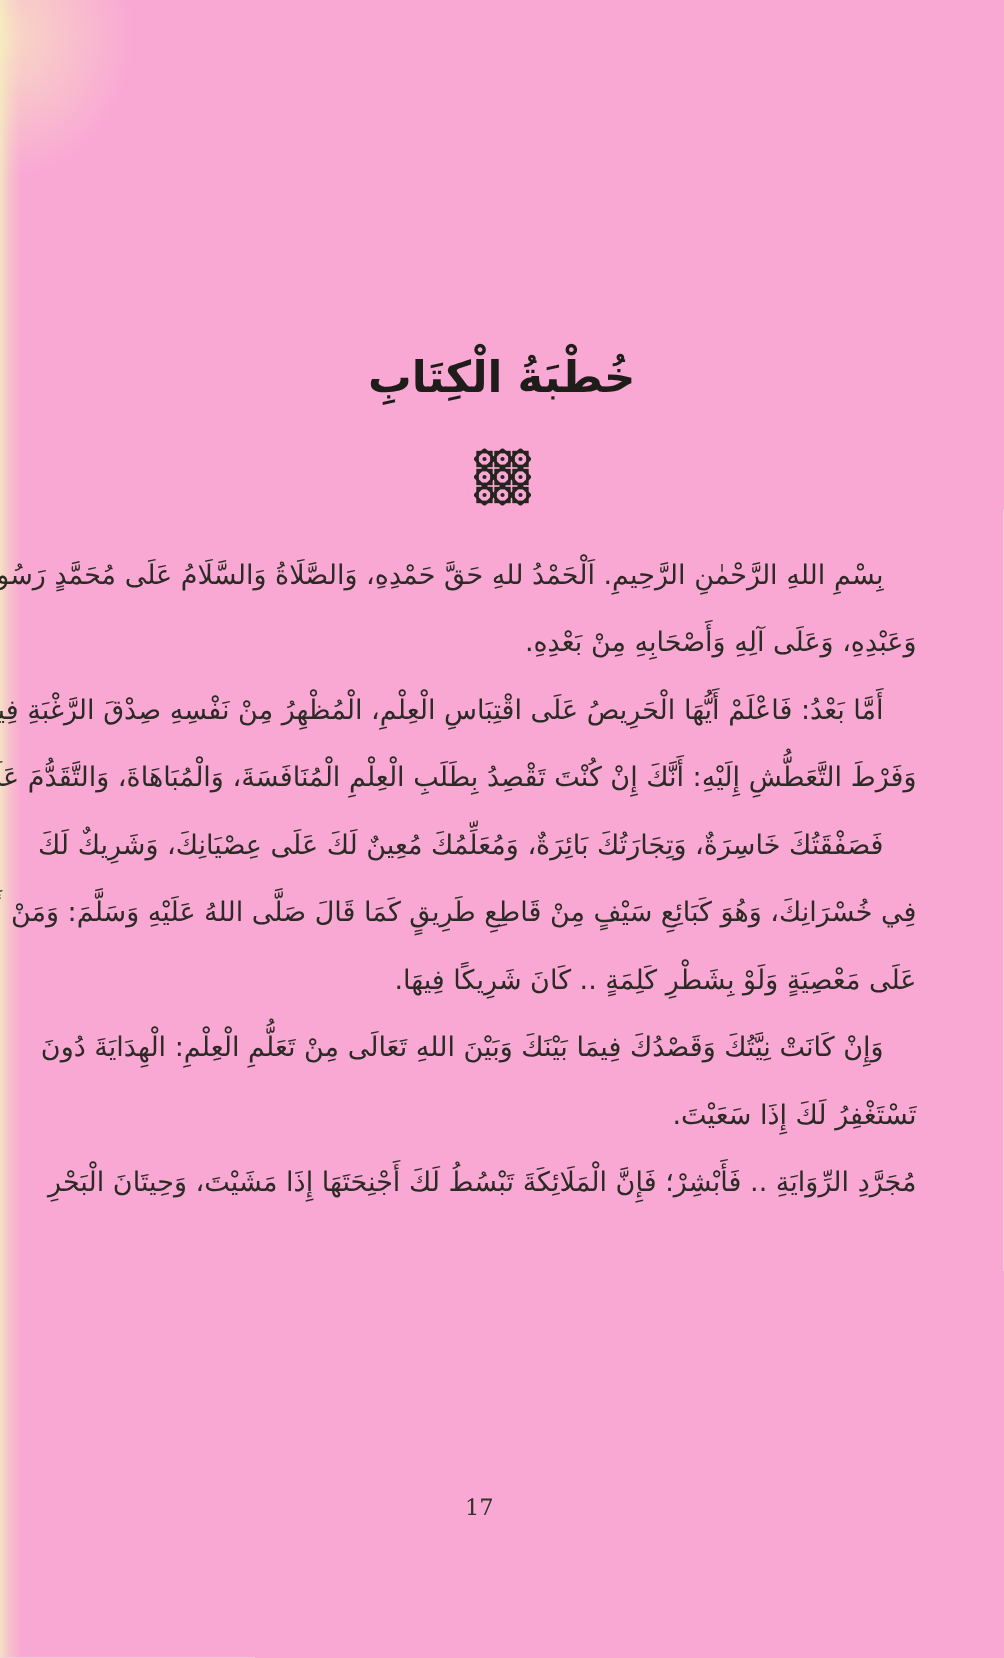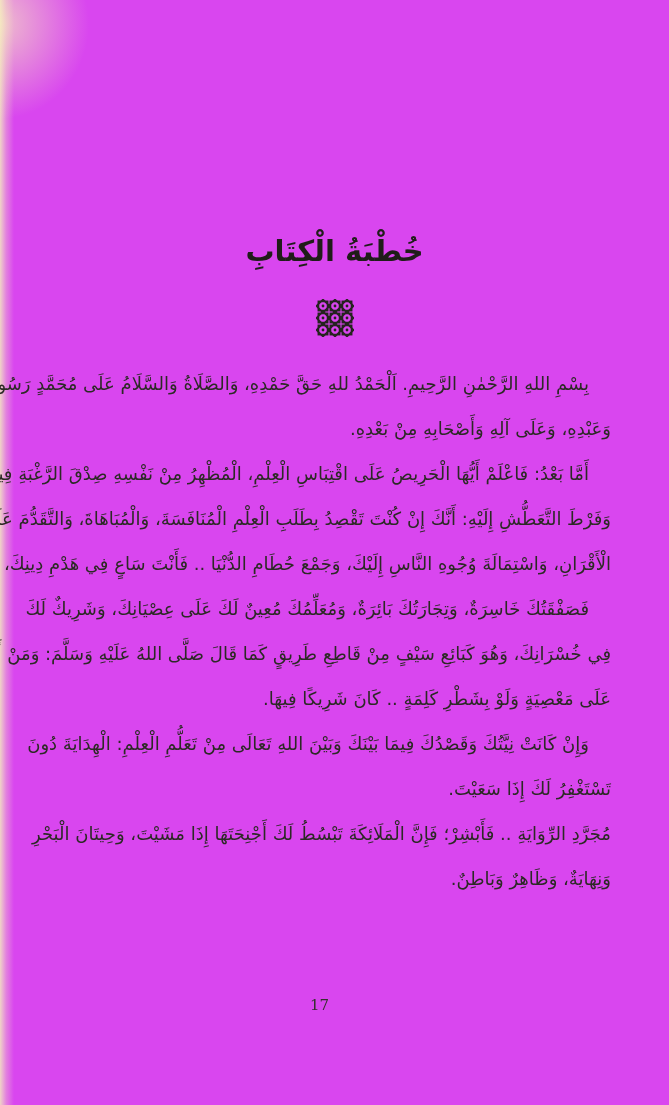--- a/index.html
+++ b/index.html
@@ -1,19 +1,19 @@
 <!DOCTYPE html>
 <html><head>
 <meta charset="utf-8">
 <style>
   html,body{margin:0;padding:0;background:#e9e9e9;}
   .page{
     position:relative;
     width:669px;height:1105px;
-    background:#d946ef;
+    background:#f9a8d4;
     overflow:hidden;
     font-family:"DejaVu Sans",sans-serif;
     color:#2c2a25;
   }
   .edge-tint{
     position:absolute;left:0;top:0;bottom:0;width:14px;
     background:linear-gradient(90deg, rgba(243,236,192,0.85) 0%, rgba(243,236,192,0.35) 45%, rgba(243,236,192,0) 100%);
     pointer-events:none;
   }
   .corner-tint{
@@ -99,31 +99,29 @@
   </div>
 
   <div class="textblock">
     <p class="para">
       <span class="line first">بِسْمِ اللهِ الرَّحْمٰنِ الرَّحِيمِ. اَلْحَمْدُ للهِ حَقَّ حَمْدِهِ، وَالصَّلَاةُ وَالسَّلَامُ عَلَى مُحَمَّدٍ رَسُولِهِ</span>
       <span class="line end">وَعَبْدِهِ، وَعَلَى آلِهِ وَأَصْحَابِهِ مِنْ بَعْدِهِ.</span>
     </p>
     <p class="para">
       <span class="line first">أَمَّا بَعْدُ: فَاعْلَمْ أَيُّهَا الْحَرِيصُ عَلَى اقْتِبَاسِ الْعِلْمِ، الْمُظْهِرُ مِنْ نَفْسِهِ صِدْقَ الرَّغْبَةِ فِيهِ،</span>
       <span class="line">وَفَرْطَ التَّعَطُّشِ إِلَيْهِ: أَنَّكَ إِنْ كُنْتَ تَقْصِدُ بِطَلَبِ الْعِلْمِ الْمُنَافَسَةَ، وَالْمُبَاهَاةَ، وَالتَّقَدُّمَ عَلَى</span>
-      <span class="line">الْأَقْرَانِ، وَاسْتِمَالَةَ وُجُوهِ النَّاسِ إِلَيْكَ، وَجَمْعَ حُطَامِ الدُّنْيَا .. فَأَنْتَ سَاعٍ فِي هَدْمِ دِينِكَ،</span>
     </p>
     <p class="para">
       <span class="line first">فَصَفْقَتُكَ خَاسِرَةٌ، وَتِجَارَتُكَ بَائِرَةٌ، وَمُعَلِّمُكَ مُعِينٌ لَكَ عَلَى عِصْيَانِكَ، وَشَرِيكٌ لَكَ</span>
       <span class="line">فِي خُسْرَانِكَ، وَهُوَ كَبَائِعِ سَيْفٍ مِنْ قَاطِعِ طَرِيقٍ كَمَا قَالَ صَلَّى اللهُ عَلَيْهِ وَسَلَّمَ: وَمَنْ أَعَانَ</span>
       <span class="line end">عَلَى مَعْصِيَةٍ وَلَوْ بِشَطْرِ كَلِمَةٍ .. كَانَ شَرِيكًا فِيهَا.</span>
     </p>
     <p class="para">
       <span class="line first">وَإِنْ كَانَتْ نِيَّتُكَ وَقَصْدُكَ فِيمَا بَيْنَكَ وَبَيْنَ اللهِ تَعَالَى مِنْ تَعَلُّمِ الْعِلْمِ: الْهِدَايَةَ دُونَ</span>
       <span class="line end">تَسْتَغْفِرُ لَكَ إِذَا سَعَيْتَ.</span>
       <span class="line">مُجَرَّدِ الرِّوَايَةِ .. فَأَبْشِرْ؛ فَإِنَّ الْمَلَائِكَةَ تَبْسُطُ لَكَ أَجْنِحَتَهَا إِذَا مَشَيْتَ، وَحِيتَانَ الْبَحْرِ</span>
     </p>
     <p class="para">
-      <span class="line end">وَنِهَايَةٌ، وَظَاهِرٌ وَبَاطِنٌ.</span>
     </p>
   </div>
 
   <div class="pagenum">17</div>
 </div>
 
 </body></html>

